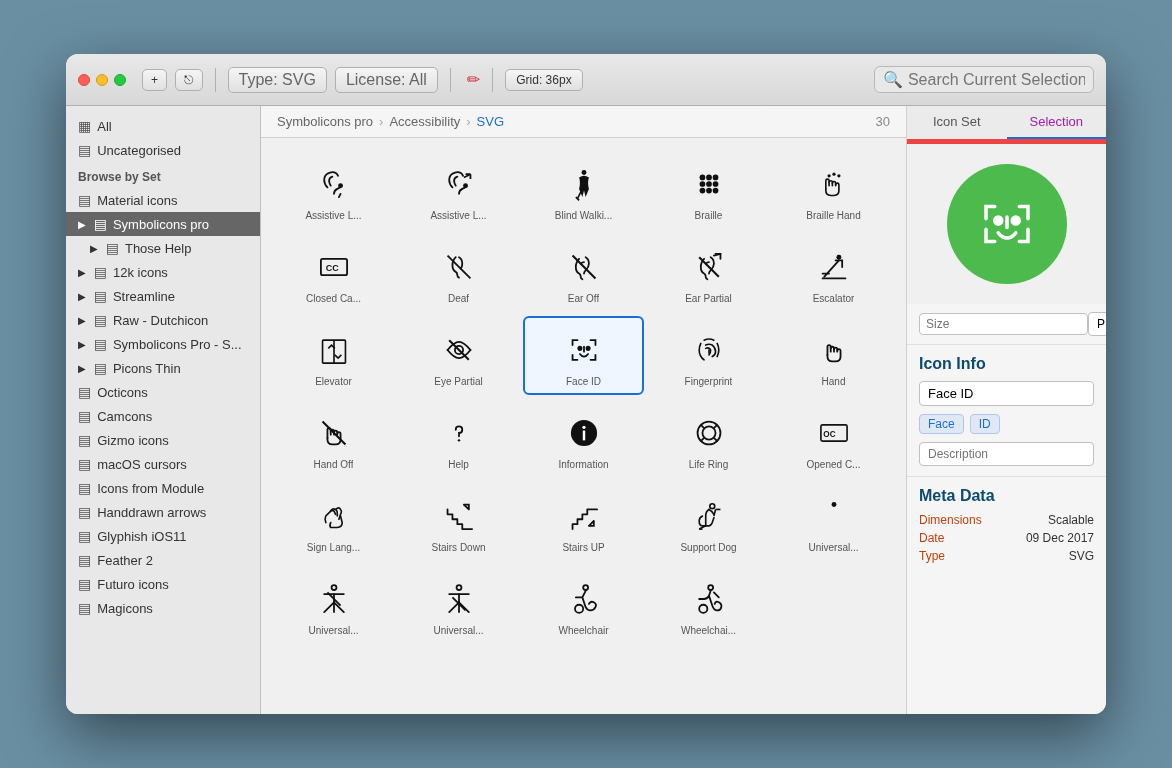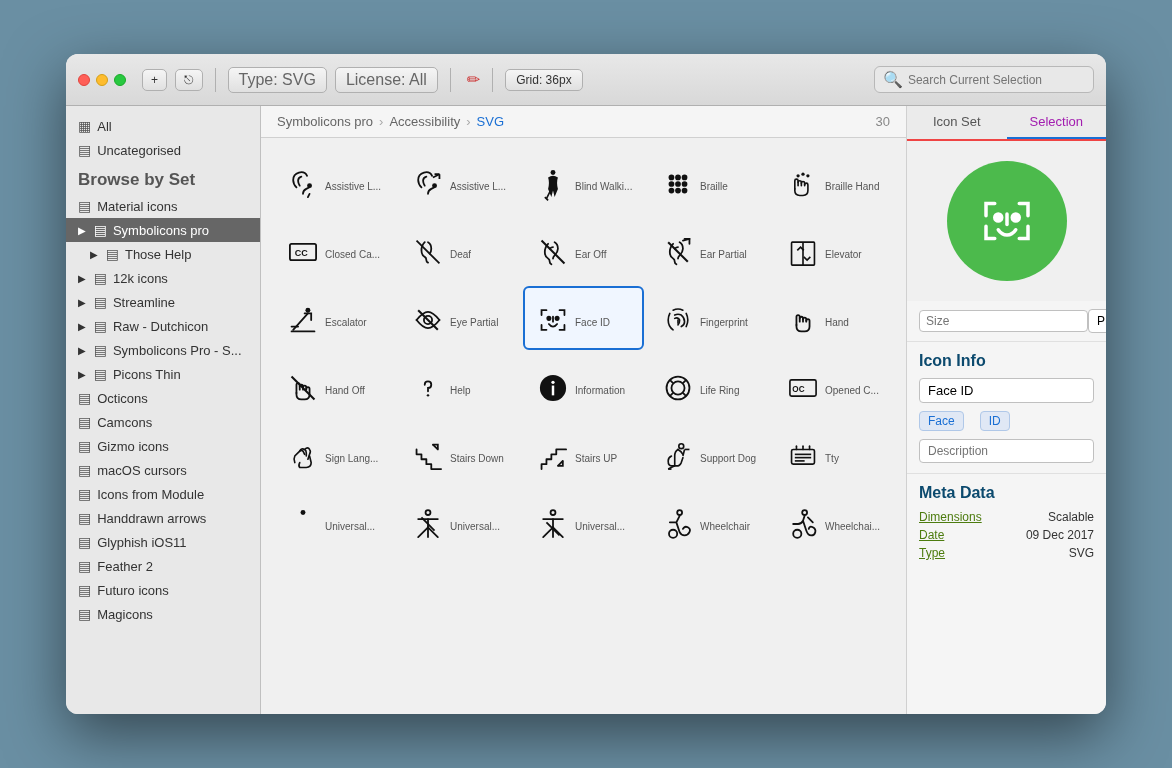--- a/index.html
+++ b/index.html
@@ -95,21 +95,21 @@
       border: 1px solid #b8b8b8;
       border-radius: 6px;
       padding: 3px 8px;
       gap: 5px;
       max-width: 220px;
       margin-left: auto;
     }
     .search-bar input {
       border: none;
       background: transparent;
-      font-size: 12px;
+      font-size: 16px;
       color: #666;
       outline: none;
       width: 100%;
     }
     
     .content {
       display: flex;
       flex: 1;
       overflow: hidden;
     }
@@ -132,21 +132,21 @@
       gap: 6px;
     }
     .sidebar-item.active {
       background: #666;
       color: white;
     }
     .sidebar-item .icon { font-size: 14px; color: #555; flex-shrink: 0; }
     .sidebar-item.active .icon { color: white; }
     .sidebar-section-header {
       padding: 8px 12px 4px;
-      font-size: 17px;
+      font-size: 12px;
       font-weight: 600;
       color: #555;
     }
     .sidebar-item .chevron { font-size: 10px; margin-right: 2px; }
     
     .icon-grid-area {
       flex: 1;
       display: flex;
       flex-direction: column;
       overflow: hidden;
@@ -168,21 +168,21 @@
       flex: 1;
       overflow-y: auto;
       padding: 12px;
       display: grid;
       grid-template-columns: repeat(5, 1fr);
       gap: 4px;
       align-content: start;
     }
     .icon-cell {
       display: flex;
-      flex-direction: row;
+      flex-direction: column;
       align-items: center;
       padding: 10px 6px 6px;
       border-radius: 6px;
       cursor: pointer;
       border: 2px solid transparent;
     }
     .icon-cell.selected {
       border: 2px solid #1a6fd4;
       background: #f0f6ff;
     }
@@ -210,21 +210,21 @@
       width: 200px;
       background: #f5f5f5;
       border-left: 1px solid #d0d0d0;
       display: flex;
       flex-direction: column;
       flex-shrink: 0;
       overflow-y: auto;
     }
     .right-panel-tabs {
       display: flex;
-      border-bottom: 2px solid #ef4444;
+      border-bottom: 5px solid #ef4444;
       background: #ebebeb;
     }
     .right-tab {
       flex: 1;
       padding: 8px;
       font-size: 13px;
       text-align: center;
       cursor: pointer;
       color: #555;
     }
@@ -281,21 +281,21 @@
       width: 100%;
       border: 1px solid #c0c0c0;
       border-radius: 4px;
       padding: 4px 8px;
       font-size: 13px;
       background: white;
       margin-bottom: 8px;
     }
     .tags-row {
       display: flex;
-      gap: 16px;
+      gap: 6px;
       margin-bottom: 8px;
       flex-wrap: wrap;
     }
     .tag {
       background: #e0e8f5;
       border: 1px solid #b0c8e8;
       border-radius: 4px;
       padding: 2px 8px;
       font-size: 12px;
       color: #1a6fd4;
@@ -312,21 +312,21 @@
     .meta-section {
       padding: 10px 12px;
       border-top: 1px solid #e0e0e0;
     }
     .meta-row {
       display: flex;
       justify-content: space-between;
       font-size: 12px;
       margin-bottom: 4px;
     }
-    .meta-label { color: #4d7c0f; text-decoration: underline; }
+    .meta-label { color: #c2410c; }
     .meta-value { color: #333; }
   </style>
 </head>
 <body>
 
 <div class="window">
 
   <div class="titlebar">
     <div class="traffic-lights">
       <div class="traffic-light tl-close"></div>
@@ -575,41 +575,41 @@
               <line x1="10" y1="10" x2="34" y2="34" stroke="#111" stroke-width="2.5"></line>
               <path d="M28 8 L36 6" stroke-linecap="round"></path>
               <path d="M30 6 L36 6 L36 12" stroke-linecap="round"></path>
             </svg>
           </div>
           <span class="icon-label">Ear Partial</span>
         </div>
 
         <div class="icon-cell">
           <div class="icon-img">
+            <svg viewBox="0 0 44 44" width="36" height="36" fill="none" stroke="#111" stroke-width="2.2">
+              <path d="M10 34 L28 14" stroke-linecap="round"></path>
+              <circle cx="28" cy="10" r="3" fill="#111" stroke="none"></circle>
+              <path d="M24 14 L32 14 L32 22" stroke-linecap="round"></path>
+              <path d="M8 36 L36 36" stroke-linecap="round"></path>
+              <path d="M8 30 L16 30" stroke-linecap="round"></path>
+            </svg>
+          </div>
+          <span class="icon-label">Escalator</span>
+        </div>
+
+        <div class="icon-cell">
+          <div class="icon-img">
             <svg viewBox="0 0 44 44" width="36" height="36" fill="none" stroke="#111" stroke-width="2">
               <rect x="8" y="10" width="28" height="28" rx="1" stroke="#111"></rect>
               <line x1="22" y1="10" x2="22" y2="38" stroke="#111"></line>
               <path d="M15 20 L19 16 L23 20" fill="none" stroke="#111" stroke-width="2"></path>
               <path d="M23 28 L27 32 L31 28" fill="none" stroke="#111" stroke-width="2"></path>
             </svg>
           </div>
           <span class="icon-label">Elevator</span>
-        </div>
-
-        <div class="icon-cell">
-          <div class="icon-img">
-            <svg viewBox="0 0 44 44" width="36" height="36" fill="none" stroke="#111" stroke-width="2.2">
-              <path d="M10 34 L28 14" stroke-linecap="round"></path>
-              <circle cx="28" cy="10" r="3" fill="#111" stroke="none"></circle>
-              <path d="M24 14 L32 14 L32 22" stroke-linecap="round"></path>
-              <path d="M8 36 L36 36" stroke-linecap="round"></path>
-              <path d="M8 30 L16 30" stroke-linecap="round"></path>
-            </svg>
-          </div>
-          <span class="icon-label">Escalator</span>
         </div>
 
         <div class="icon-cell">
           <div class="icon-img">
             <svg viewBox="0 0 44 44" width="36" height="36" fill="none" stroke="#111" stroke-width="2.2">
               <path d="M8 22 Q16 12 22 12 Q28 12 36 22" stroke-linecap="round"></path>
               <path d="M8 22 Q16 32 22 32 Q28 32 36 22" stroke-linecap="round"></path>
               <circle cx="22" cy="22" r="5" stroke="#111"></circle>
               <line x1="10" y1="10" x2="34" y2="34" stroke="#111" stroke-width="2.5"></line>
             </svg>
@@ -760,34 +760,20 @@
               <path d="M14 22 Q10 24 10 28 Q10 34 14 34 L22 34 Q24 34 26 30 L28 24" stroke-linecap="round"></path>
               <line x1="18" y1="34" x2="10" y2="38"></line>
               <line x1="10" y1="38" x2="14" y2="38"></line>
               <line x1="30" y1="14" x2="36" y2="14"></line>
               <line x1="30" y1="14" x2="28" y2="22"></line>
             </svg>
           </div>
           <span class="icon-label">Support Dog</span>
         </div>
 
-        <div class="icon-cell">
-          <div class="icon-img">
-            <svg viewBox="0 0 44 44" width="36" height="36" fill="none" stroke="#111" stroke-width="2">
-              <rect x="8" y="14" width="28" height="18" rx="2"></rect>
-              <line x1="12" y1="20" x2="32" y2="20"></line>
-              <line x1="12" y1="24" x2="32" y2="24"></line>
-              <line x1="12" y1="28" x2="24" y2="28"></line>
-              <path d="M14 10 L14 14" stroke-linecap="round"></path>
-              <path d="M22 10 L22 14" stroke-linecap="round"></path>
-              <path d="M30 10 L30 14" stroke-linecap="round"></path>
-            </svg>
-          </div>
-          <span class="icon-label">Tty</span>
-        </div>
 
         <div class="icon-cell">
           <div class="icon-img">
             <svg viewBox="0 0 44 44" width="36" height="36" fill="#111">
               <circle cx="22" cy="8" r="3"></circle>
               <path d="M10 16 L34 16 M22 16 L22 38 M10 38 L22 26 M34 38 L22 26"></path>
             </svg>
           </div>
           <span class="icon-label">Universal...</span>
         </div>

